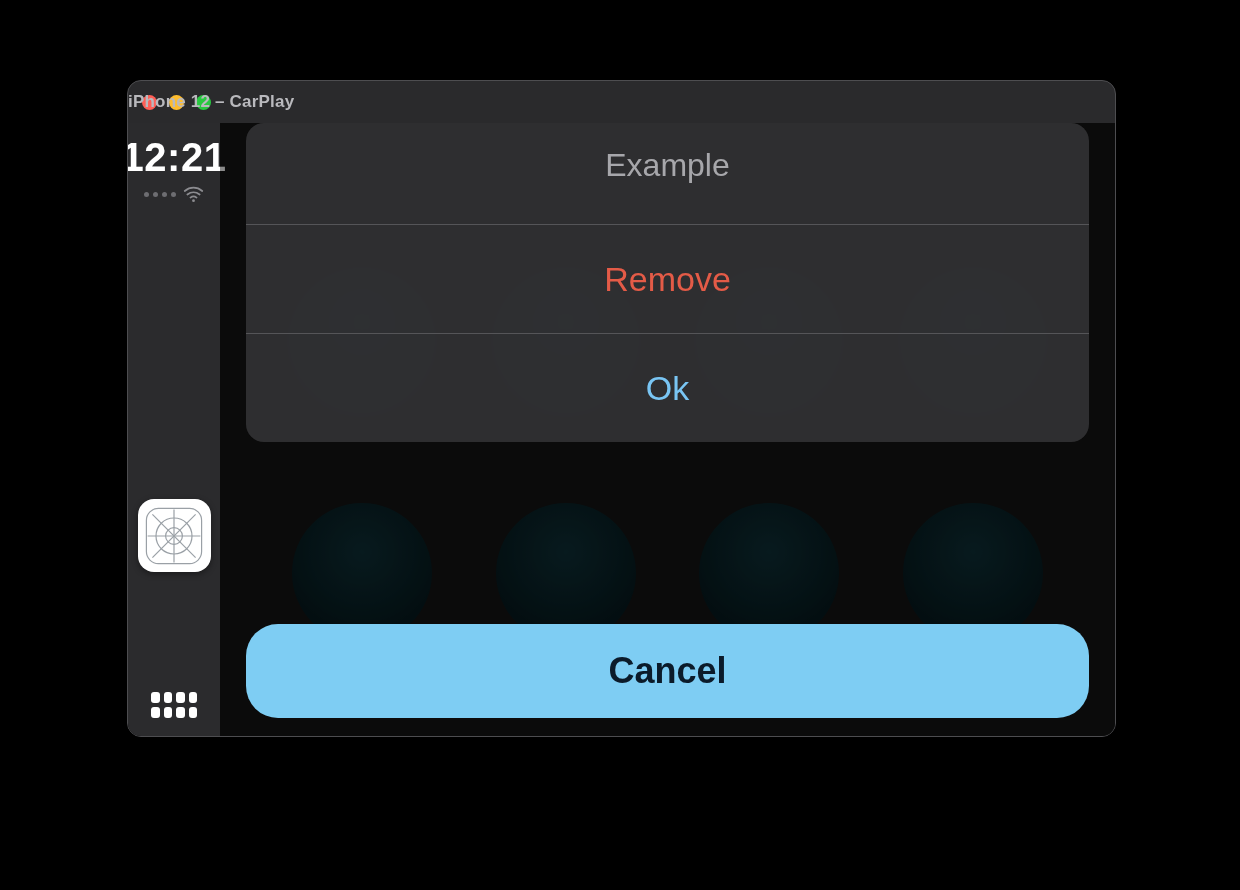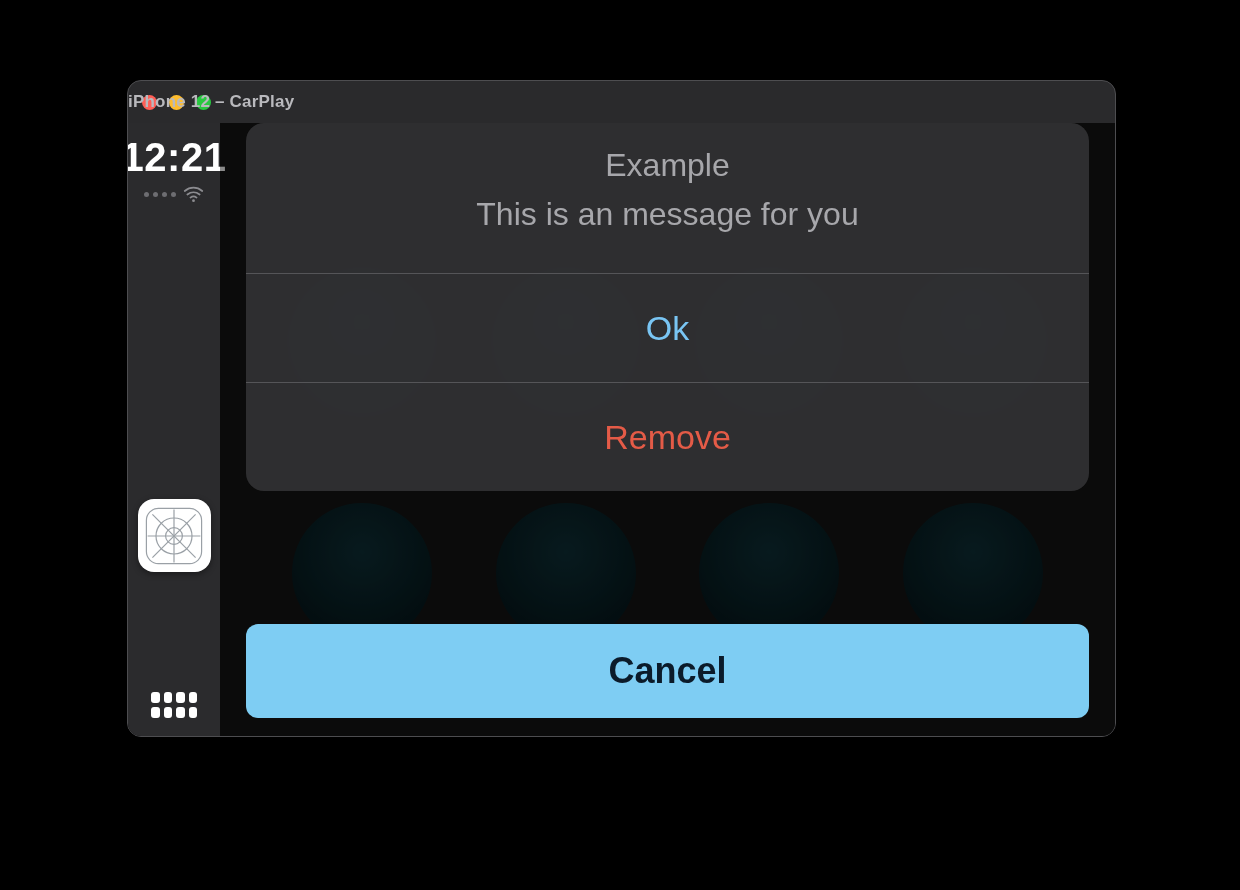--- a/index.html
+++ b/index.html
@@ -101,21 +101,21 @@
     border-top:1px solid var(--sheet-border);
     height:108px;display:flex;align-items:center;justify-content:center;
     font-size:34px;font-weight:400;cursor:pointer;
   }
   .sheet-row.primary{color:var(--accent);}
   .sheet-row.destructive{color:var(--destructive);}
 
   .cancel-btn{
     position:absolute;left:26px;right:26px;bottom:18px;height:94px;
     background:var(--cancel-bg);color:var(--cancel-text);
-    border-radius:12px;display:flex;align-items:center;justify-content:center;
+    border-radius:32px;display:flex;align-items:center;justify-content:center;
     font-size:36px;font-weight:700;cursor:pointer;
   }
 
 </style>
 </head>
 <body>
 
 <div class="stage">
   <div class="sim-window">
     <div class="titlebar">
@@ -189,27 +189,26 @@
               <div class="bgcircle"></div>
               <div class="bgcircle"></div>
               <div class="bgcircle"></div>
           </div>
         </div>
         <div class="dimmer"></div>
 
         <div class="sheet">
           <div class="sheet-header">
             <div class="sheet-title">Example</div>
-            <div class="sheet-sub">This is an message for you</div>
+          </div>
+          <div class="sheet-row destructive">
+            <span>Remove</span>
           </div>
           <div class="sheet-row primary">
             <span>Ok</span>
-          </div>
-          <div class="sheet-row destructive">
-            <span>Remove</span>
           </div>
         </div>
 
         <div class="cancel-btn">
           <span>Cancel</span>
         </div>
       </div>
     </div>
   </div>
 </div>

